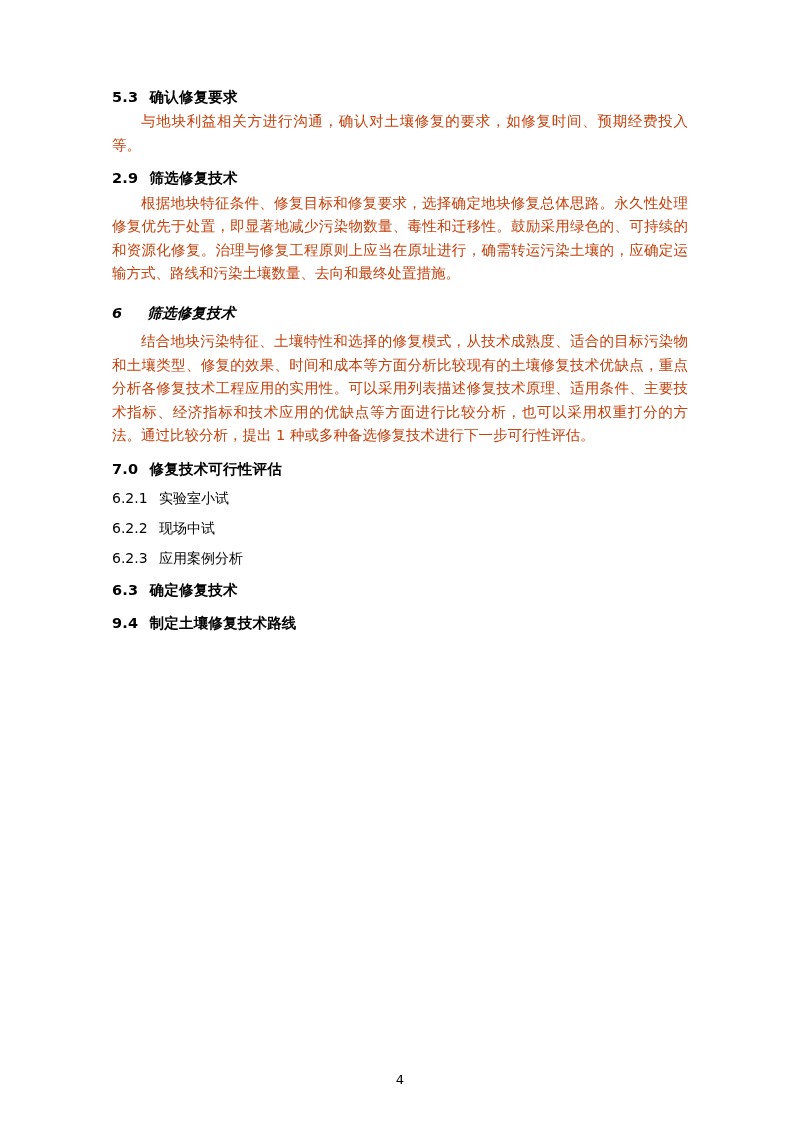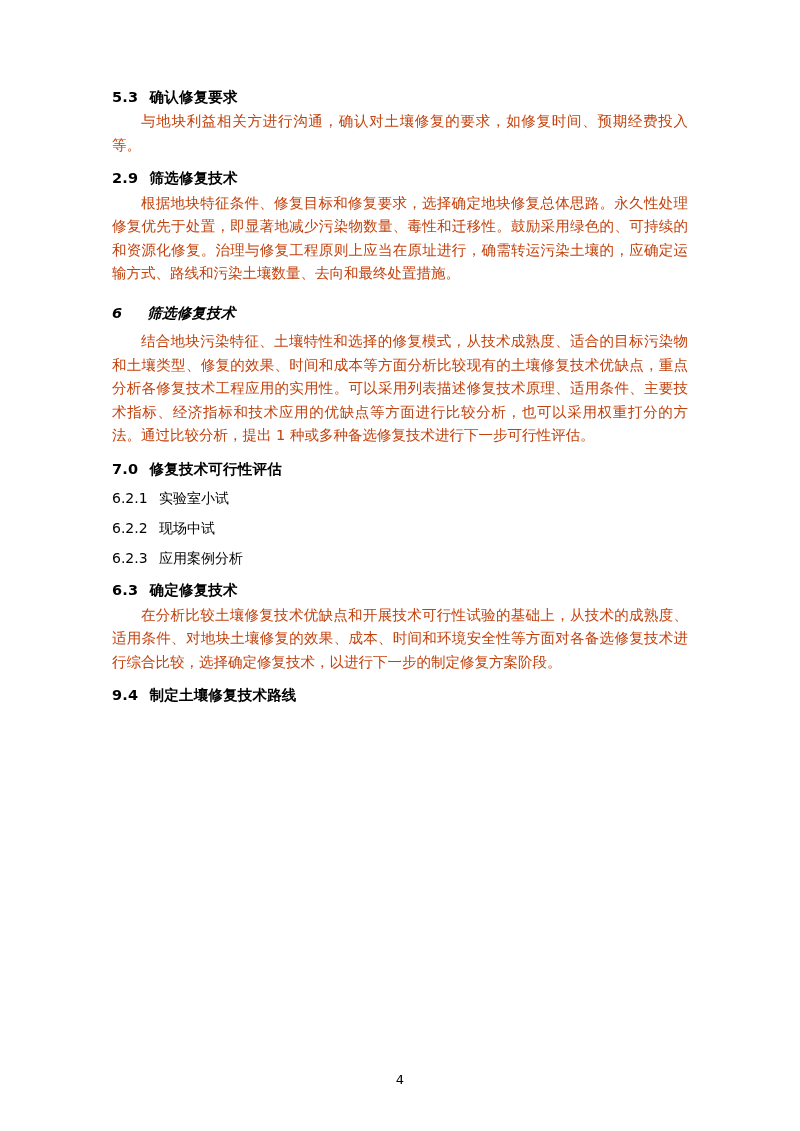--- a/index.html
+++ b/index.html
@@ -128,21 +128,20 @@
       <span class="num">6.2.3</span>
       <span>应用案例分析</span>
     </div>
 
 
     <div class="heading heading-l2">
       <span class="num">6.3</span>
       <span>确定修复技术</span>
     </div>
 
-    <p class="body-text">在分析比较土壤修复技术优缺点和开展技术可行性试验的基础上，从技术的成熟度、适用条件、对地块土壤修复的效果、成本、时间和环境安全性等方面对各备选修复技术进行综合比较，选择确定修复技术，以进行下一步的制定修复方案阶段。</p>
 
 
     <div class="heading heading-l2">
       <span class="num">9.4</span>
       <span>制定土壤修复技术路线</span>
     </div>
 
 
 
   </div>

